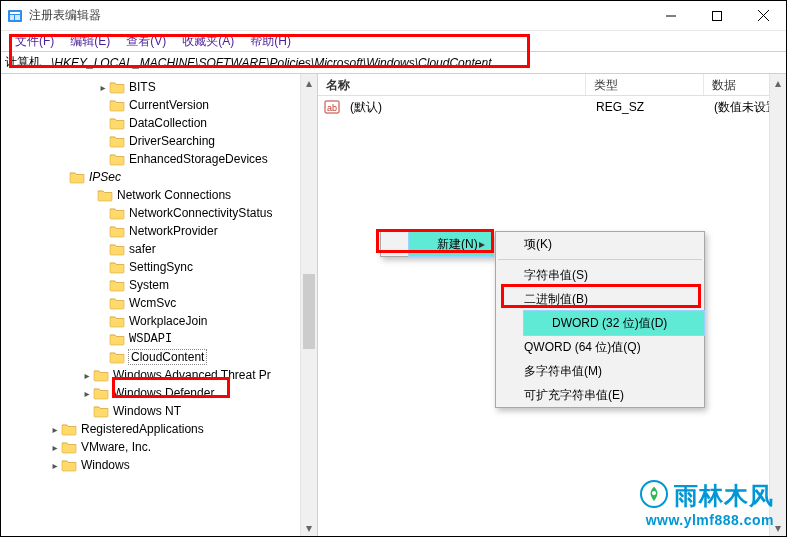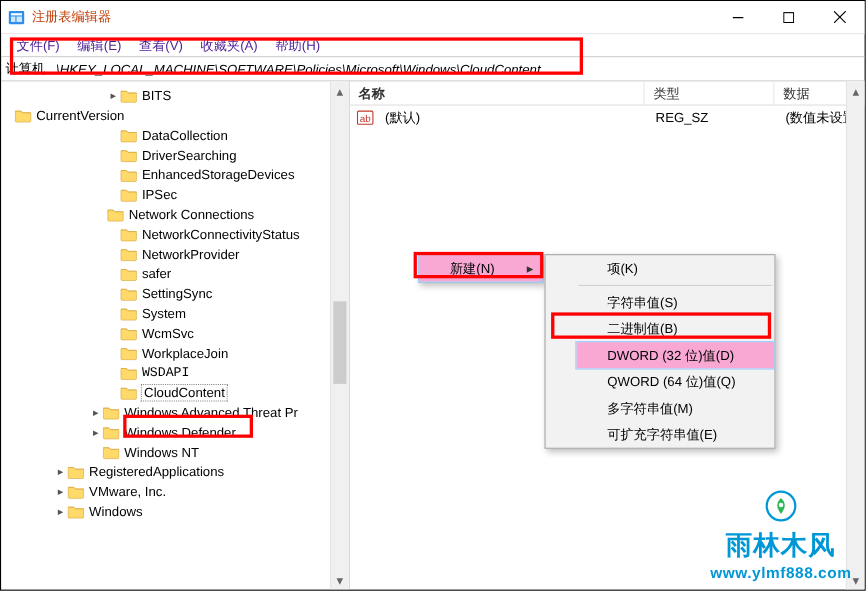--- a/index.html
+++ b/index.html
@@ -2,21 +2,21 @@
 <html><head>
 <meta charset="utf-8">
 <style>
   * { box-sizing: border-box; }
   html, body { margin: 0; padding: 0; }
   body { width: 787px; height: 537px; font-family: "Microsoft YaHei", "SimSun", Arial, sans-serif; font-size: 12px; background: #fff; position: relative; overflow: hidden; border: 1px solid #000; }
 
   
   .titlebar { height: 30px; background: #fff; display: flex; align-items: center; border-bottom: 1px solid #e8e8e8; }
   .titlebar .app-icon { width: 16px; height: 16px; margin: 0 6px; display: flex; align-items: center; justify-content: center; }
-  .titlebar .title { flex: 1; font-size: 12px; color: #c2410c; }
+  .titlebar .title { flex: 1; font-size: 12px; color: #404040; }
   .winctrls { display: flex; }
   .winctrl { width: 46px; height: 30px; display: flex; align-items: center; justify-content: center; color: #333; }
   .winctrl svg { width: 10px; height: 10px; }
   .winctrl.close svg { width: 11px; height: 11px; }
 
   
   .menubar { height: 21px; display: flex; align-items: center; border-bottom: 1px solid #d0d0d0; padding-left: 6px; }
   .menubar .item { padding: 2px 8px; font-size: 12px; color: #4c1d95; }
 
   
@@ -50,32 +50,32 @@
   .list-body { padding: 2px 0; }
   .list-row { display: flex; align-items: center; height: 18px; font-size: 12px; }
   .list-row .cell { padding: 0 8px; }
   .list-row .icon { width: 16px; height: 16px; margin-left: 6px; margin-right: 2px; flex-shrink: 0; display: flex; align-items: center; justify-content: center; }
 
   
   .ctx { position: absolute; background: #f2f2f2; border: 1px solid #a7a7a7; box-shadow: 2px 3px 6px rgba(0,0,0,.25); font-size: 12px; z-index: 20; }
   .ctx .row { height: 24px; display: flex; align-items: center; padding: 0 28px 0 28px; position: relative; white-space: nowrap; }
   .ctx .row .arrow { position: absolute; right: 8px; color: #333; }
   .ctx .sep { height: 1px; margin: 3px 2px; background: #d0d0d0; }
-  .ctx .row.highlight { background: #f9a8d4; outline: 1px solid #99d1ff; }
+  .ctx .row.highlight { background: #5eead4; outline: 1px solid #99d1ff; margin-left: 28px; }
 
   
   .redbox { position: absolute; border: 3px solid #ff0000; pointer-events: none; z-index: 40; }
   .redbox.addr { left: 8px; top: 33px; width: 521px; height: 34px; }
   .redbox.cloud { left: 111px; top: 376px; width: 118px; height: 21px; }
   .redbox.new { left: 375px; top: 228px; width: 118px; height: 24px; }
   .redbox.dword { left: 500px; top: 283px; width: 200px; height: 24px; }
 
   
   .watermark { position: absolute; right: 12px; bottom: 8px; text-align: right; z-index: 30; }
-  .watermark .logo { display: flex; align-items: center; justify-content: flex-end; gap: 6px; flex-direction: column; }
+  .watermark .logo { display: flex; justify-content: flex-end; gap: 6px; }
   .watermark .cn { font-size: 24px; font-weight: bold; color: #0097d6; letter-spacing: 1px; }
   .watermark .url { font-size: 14px; font-weight: bold; color: #0097d6; letter-spacing: .5px; }
   .watermark .leaf { width: 28px; height: 28px; border-radius: 50%; background: #fff; border: 2px solid #0097d6; display: flex; align-items: center; justify-content: center; }
 </style>
 </head>
 <body>
 
 <div class="titlebar">
   <div class="app-icon">
     <svg viewBox="0 0 16 16" width="16" height="16">
@@ -125,21 +125,21 @@
         <div class="tree-row" style="padding-left: 96px;">
           <span class="exp">▸</span>
           <span class="folder-ico">
             <svg viewBox="0 0 16 14" width="16" height="14">
               <path d="M1 3 h5 l1.5 1.5 H15 V12 a1 1 0 0 1 -1 1 H2 a1 1 0 0 1 -1 -1 Z" fill="#ffd96a" stroke="#d9a93e" stroke-width="0.6"></path>
               <path d="M1 3 h5 l1.5 1.5 H15" fill="none" stroke="#d9a93e" stroke-width="0.6"></path>
             </svg>
           </span>
           <span class="label">BITS</span>
         </div>
-        <div class="tree-row" style="">
+        <div class="tree-row" style="padding-left: 96px;">
           <span class="exp"></span>
           <span class="folder-ico">
             <svg viewBox="0 0 16 14" width="16" height="14">
               <path d="M1 3 h5 l1.5 1.5 H15 V12 a1 1 0 0 1 -1 1 H2 a1 1 0 0 1 -1 -1 Z" fill="#ffd96a" stroke="#d9a93e" stroke-width="0.6"></path>
               <path d="M1 3 h5 l1.5 1.5 H15" fill="none" stroke="#d9a93e" stroke-width="0.6"></path>
             </svg>
           </span>
           <span class="label">CurrentVersion</span>
         </div>
         <div class="tree-row" style="padding-left: 96px;">
@@ -165,21 +165,21 @@
         <div class="tree-row" style="padding-left: 96px;">
           <span class="exp"></span>
           <span class="folder-ico">
             <svg viewBox="0 0 16 14" width="16" height="14">
               <path d="M1 3 h5 l1.5 1.5 H15 V12 a1 1 0 0 1 -1 1 H2 a1 1 0 0 1 -1 -1 Z" fill="#ffd96a" stroke="#d9a93e" stroke-width="0.6"></path>
               <path d="M1 3 h5 l1.5 1.5 H15" fill="none" stroke="#d9a93e" stroke-width="0.6"></path>
             </svg>
           </span>
           <span class="label">EnhancedStorageDevices</span>
         </div>
-        <div class="tree-row" style="padding-left: 96px;">
+        <div class="tree-row" style="padding-left: 56px; font-style: italic;">
           <span class="exp"></span>
           <span class="folder-ico">
             <svg viewBox="0 0 16 14" width="16" height="14">
               <path d="M1 3 h5 l1.5 1.5 H15 V12 a1 1 0 0 1 -1 1 H2 a1 1 0 0 1 -1 -1 Z" fill="#ffd96a" stroke="#d9a93e" stroke-width="0.6"></path>
               <path d="M1 3 h5 l1.5 1.5 H15" fill="none" stroke="#d9a93e" stroke-width="0.6"></path>
             </svg>
           </span>
           <span class="label">IPSec</span>
         </div>
         <div class="tree-row" style="padding-left: 84px;">
@@ -370,21 +370,21 @@
         </div>
       </div>
 
     <div class="ctx" style="left:62px; top:157px; width:114px;">
       <div class="row highlight">
         <span>新建(N)</span>
         <span class="arrow">▸</span>
       </div>
     </div>
 
-    <div class="ctx" style="left:177px; top:157px; width:210px;padding-left:28px;">
+    <div class="ctx" style="left:177px; top:157px; width:210px;">
       <div class="row">
           <span>项(K)</span>
         </div>
       <div class="sep"></div>
       <div class="row">
           <span>字符串值(S)</span>
         </div>
       <div class="row">
           <span>二进制值(B)</span>
         </div>

